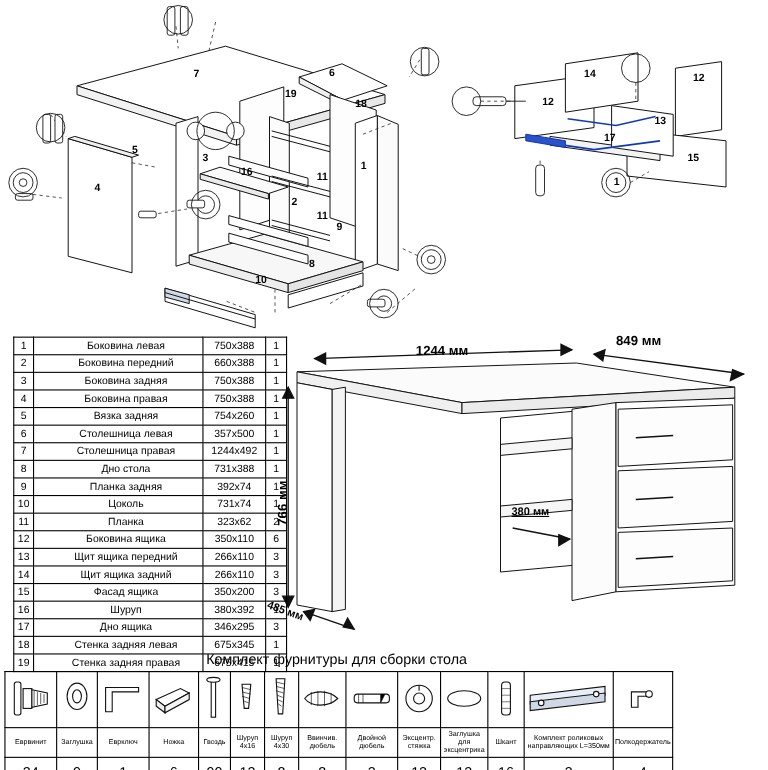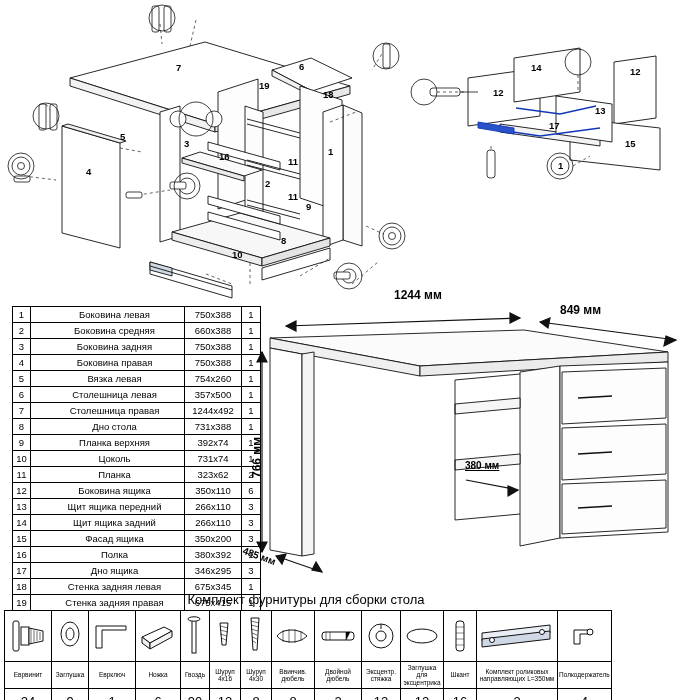--- a/index.html
+++ b/index.html
@@ -249,39 +249,39 @@
   <table class="parts">
       <tbody id="parts-body">
         <tr>
           <td class="num">1</td>
           <td class="nm">Боковина левая</td>
           <td class="sz">750x388</td>
           <td class="qt">1</td>
         </tr>
         <tr>
           <td class="num">2</td>
-          <td class="nm">Боковина средняя</td>
+          <td class="nm">Боковина передний</td>
           <td class="sz">660x388</td>
           <td class="qt">1</td>
         </tr>
         <tr>
           <td class="num">3</td>
           <td class="nm">Боковина задняя</td>
           <td class="sz">750x388</td>
           <td class="qt">1</td>
         </tr>
         <tr>
           <td class="num">4</td>
           <td class="nm">Боковина правая</td>
           <td class="sz">750x388</td>
           <td class="qt">1</td>
         </tr>
         <tr>
           <td class="num">5</td>
-          <td class="nm">Вязка левая</td>
+          <td class="nm">Вязка задняя</td>
           <td class="sz">754x260</td>
           <td class="qt">1</td>
         </tr>
         <tr>
           <td class="num">6</td>
           <td class="nm">Столешница левая</td>
           <td class="sz">357x500</td>
           <td class="qt">1</td>
         </tr>
         <tr>
@@ -291,21 +291,21 @@
           <td class="qt">1</td>
         </tr>
         <tr>
           <td class="num">8</td>
           <td class="nm">Дно стола</td>
           <td class="sz">731x388</td>
           <td class="qt">1</td>
         </tr>
         <tr>
           <td class="num">9</td>
-          <td class="nm">Планка верхняя</td>
+          <td class="nm">Планка задняя</td>
           <td class="sz">392x74</td>
           <td class="qt">1</td>
         </tr>
         <tr>
           <td class="num">10</td>
           <td class="nm">Цоколь</td>
           <td class="sz">731x74</td>
           <td class="qt">1</td>
         </tr>
         <tr>
@@ -333,21 +333,21 @@
           <td class="qt">3</td>
         </tr>
         <tr>
           <td class="num">15</td>
           <td class="nm">Фасад ящика</td>
           <td class="sz">350x200</td>
           <td class="qt">3</td>
         </tr>
         <tr>
           <td class="num">16</td>
-          <td class="nm">Полка</td>
+          <td class="nm">Шуруп</td>
           <td class="sz">380x392</td>
           <td class="qt">1</td>
         </tr>
         <tr>
           <td class="num">17</td>
           <td class="nm">Дно ящика</td>
           <td class="sz">346x295</td>
           <td class="qt">3</td>
         </tr>
         <tr>
@@ -358,21 +358,21 @@
         </tr>
         <tr>
           <td class="num">19</td>
           <td class="nm">Стенка задняя правая</td>
           <td class="sz">675x415</td>
           <td class="qt">1</td>
         </tr>
       </tbody>
     </table>
 
-  <div class="dim" style="left:378px;top:288px;margin-left:16px;">1244 мм</div>
+  <div class="dim" style="left:378px;top:312px;">1244 мм</div>
   <div class="dim" style="left:560px;top:303px;">849 мм</div>
   <div class="dim vert" style="left:250px;top:478px;">766 мм</div>
   <div class="dim" style="left:465px;top:460px;font-size:10px;text-decoration:underline;">380 мм</div>
   <div class="dim" style="left:245px;top:545px;font-size:10px;transform:rotate(20deg);transform-origin:left top;">485 мм</div>
 
   <div class="kit-title">Комплект фурнитуры для сборки стола</div>
   <table class="kit">
     <tbody>
         <tr class="icons" id="kit-icons">
           <td style="width: 44px;"><svg width="38" height="42" viewBox="0 0 38 42">

